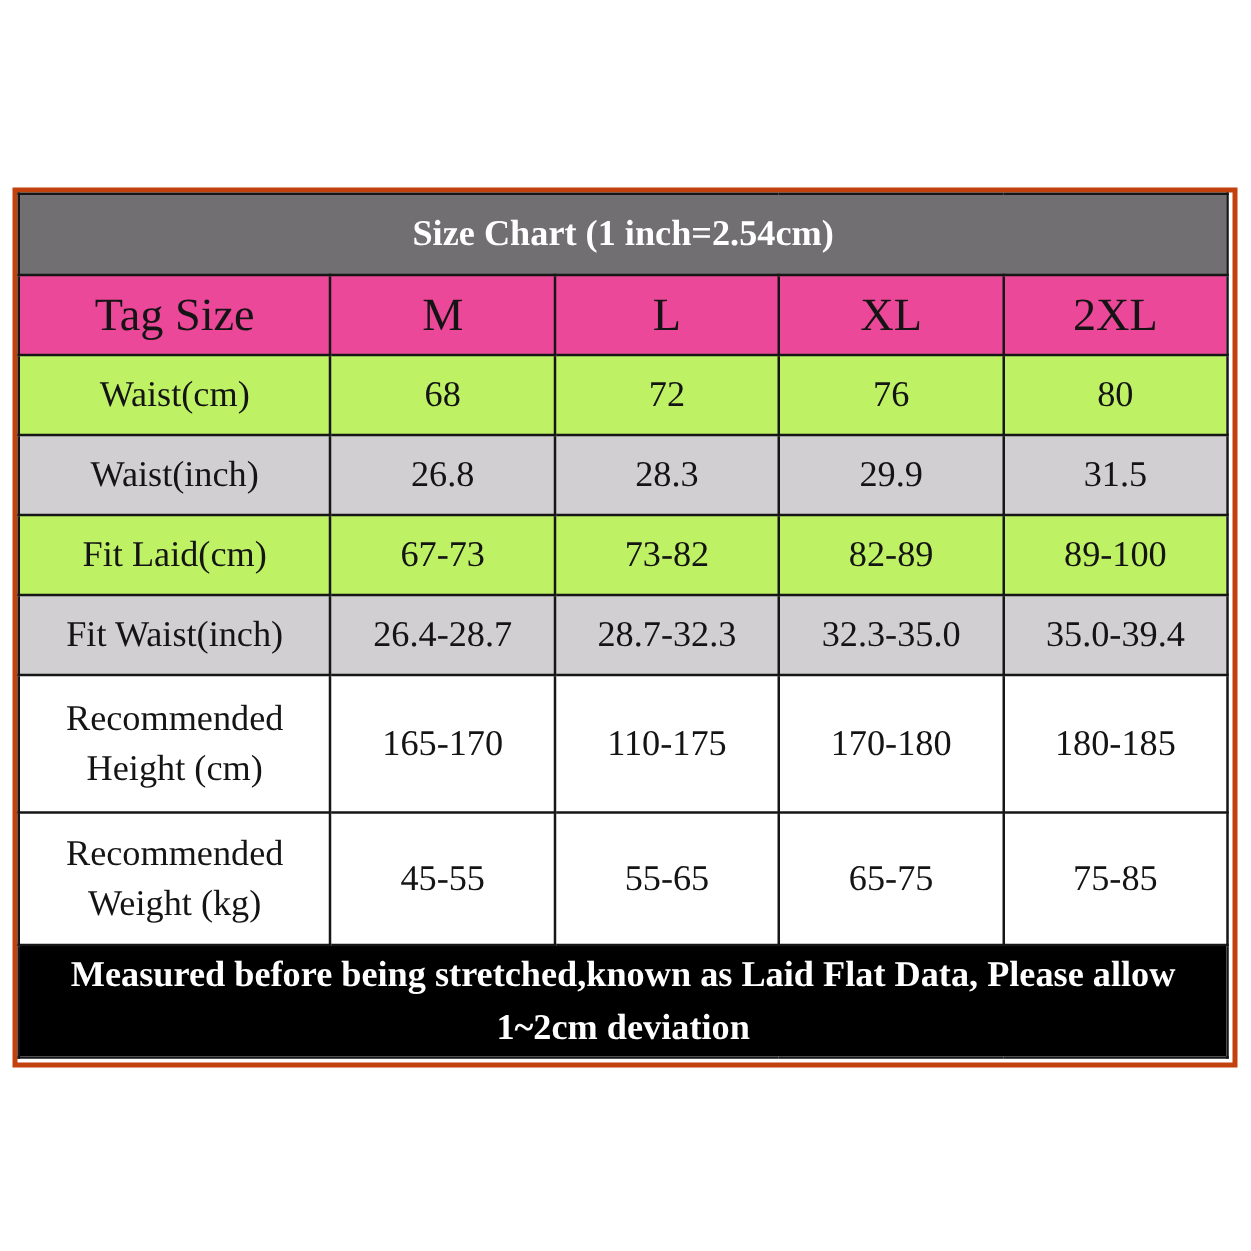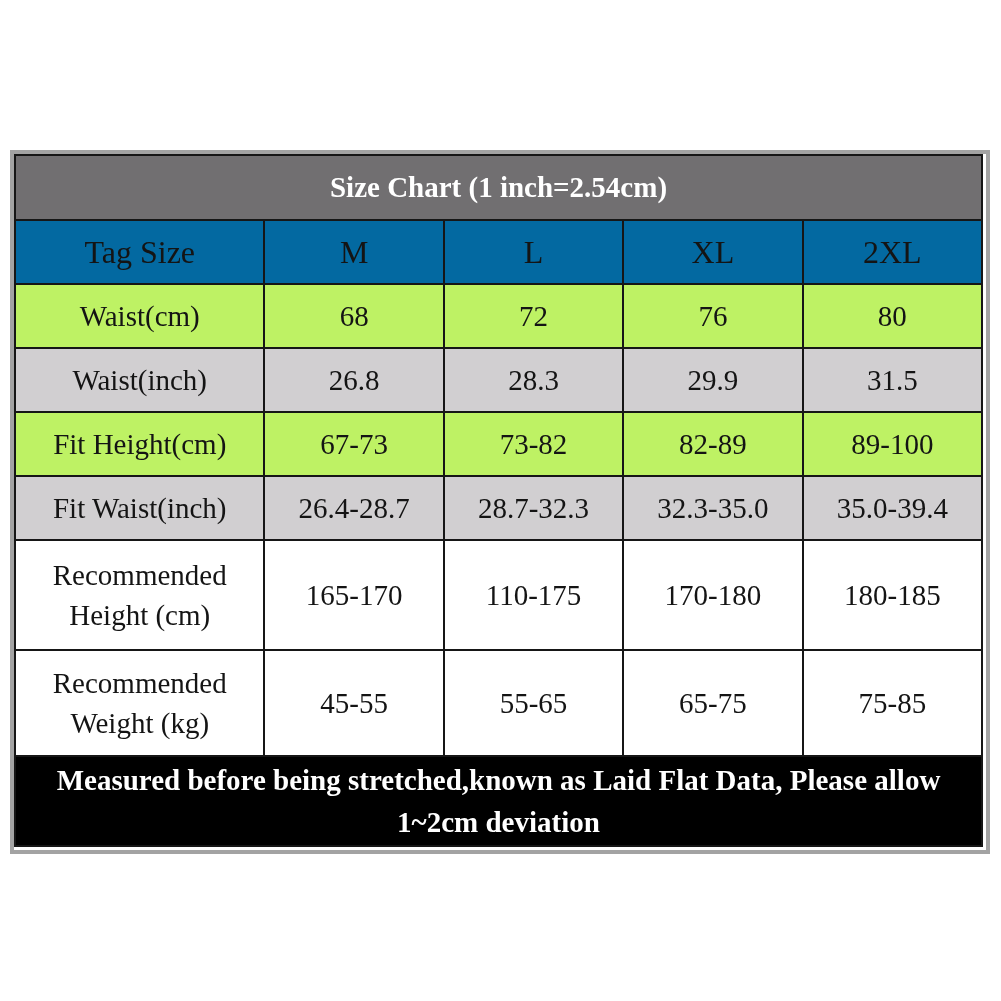--- a/index.html
+++ b/index.html
@@ -14,21 +14,21 @@
     background: #ffffff;
     font-family: "Liberation Serif", serif;
     color: #141414;
   }
   .table-wrap {
     position: absolute;
     left: 10px;
     top: 150px;
     width: 980px;
     box-sizing: border-box;
-    border: 4px solid #a3a3a3;
+    border: 4px solid #c2410c;
     background: #ffffff;
     padding: 0 3px 3px 0;
   }
   table.size-chart {
     width: 100%;
     border-collapse: collapse;
     table-layout: fixed;
   }
   table.size-chart td {
     border: 2px solid #161616;
@@ -39,23 +39,23 @@
     overflow: hidden;
   }
   td.title-cell {
     background: #716f71;
     color: #ffffff;
     font-weight: bold;
     font-size: 32px;
     height: 59px;
   }
   tr.tag-row td {
-    background: #0369a1;
+    background: #ec4899;
     height: 58px;
-    font-size: 32px;
+    font-size: 37px;
   }
   td.label-cell {
     text-align: left;
     padding-left: 8px;
   }
   tr.row-normal td { background: #bef264; height: 58px; }
   tr.row-shaded td { background: #d1cfd1; height: 58px; }
   tr.row-tall-1 td { background: #ffffff; height: 104px; }
   tr.row-tall-2 td { background: #ffffff; height: 100px; }
   tr.row-tall-1 td.label-cell,
@@ -108,21 +108,21 @@
           <td>80</td>
         </tr>
         <tr class="row-shaded">
           <td class="label-cell">Waist(inch)</td>
           <td>26.8</td>
           <td>28.3</td>
           <td>29.9</td>
           <td>31.5</td>
         </tr>
         <tr class="row-normal">
-          <td class="label-cell">Fit Height(cm)</td>
+          <td class="label-cell">Fit Laid(cm)</td>
           <td>67-73</td>
           <td>73-82</td>
           <td>82-89</td>
           <td>89-100</td>
         </tr>
         <tr class="row-shaded">
           <td class="label-cell">Fit Waist(inch)</td>
           <td>26.4-28.7</td>
           <td>28.7-32.3</td>
           <td>32.3-35.0</td>

